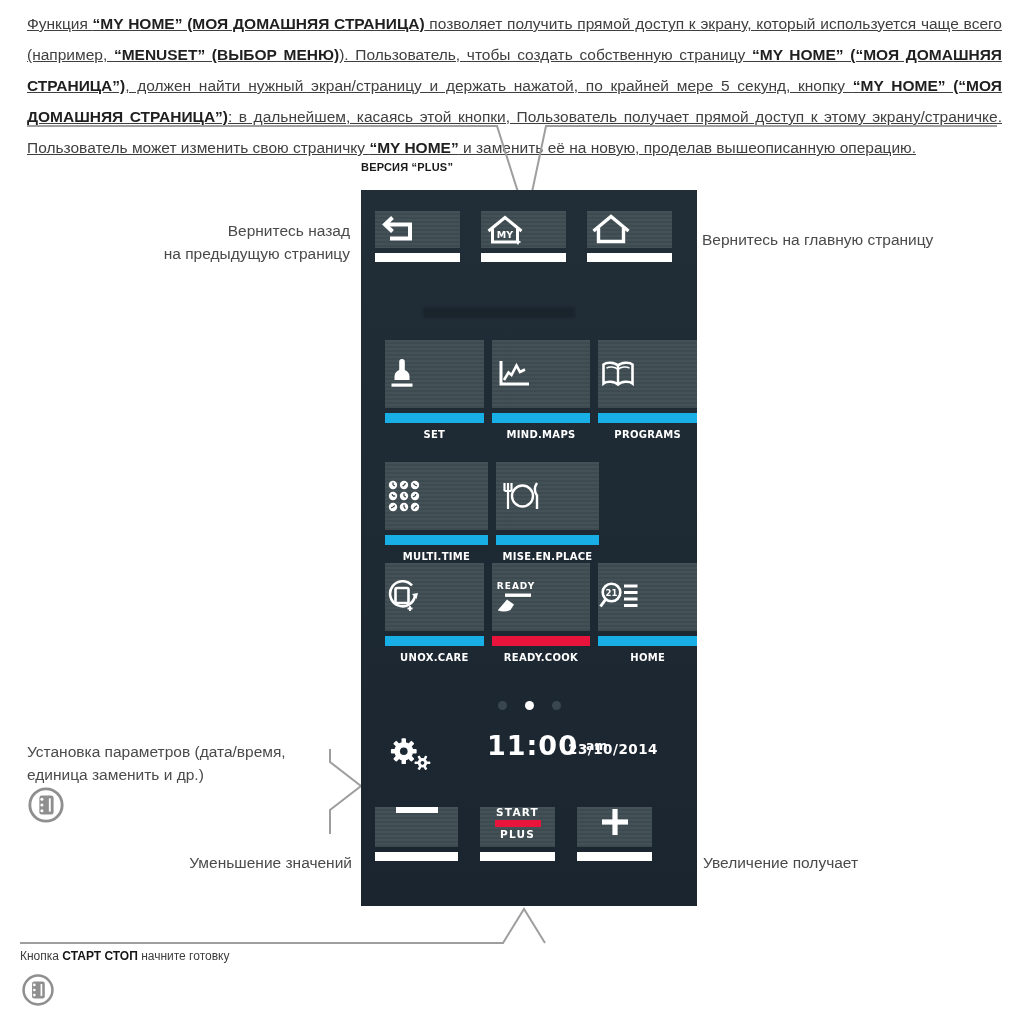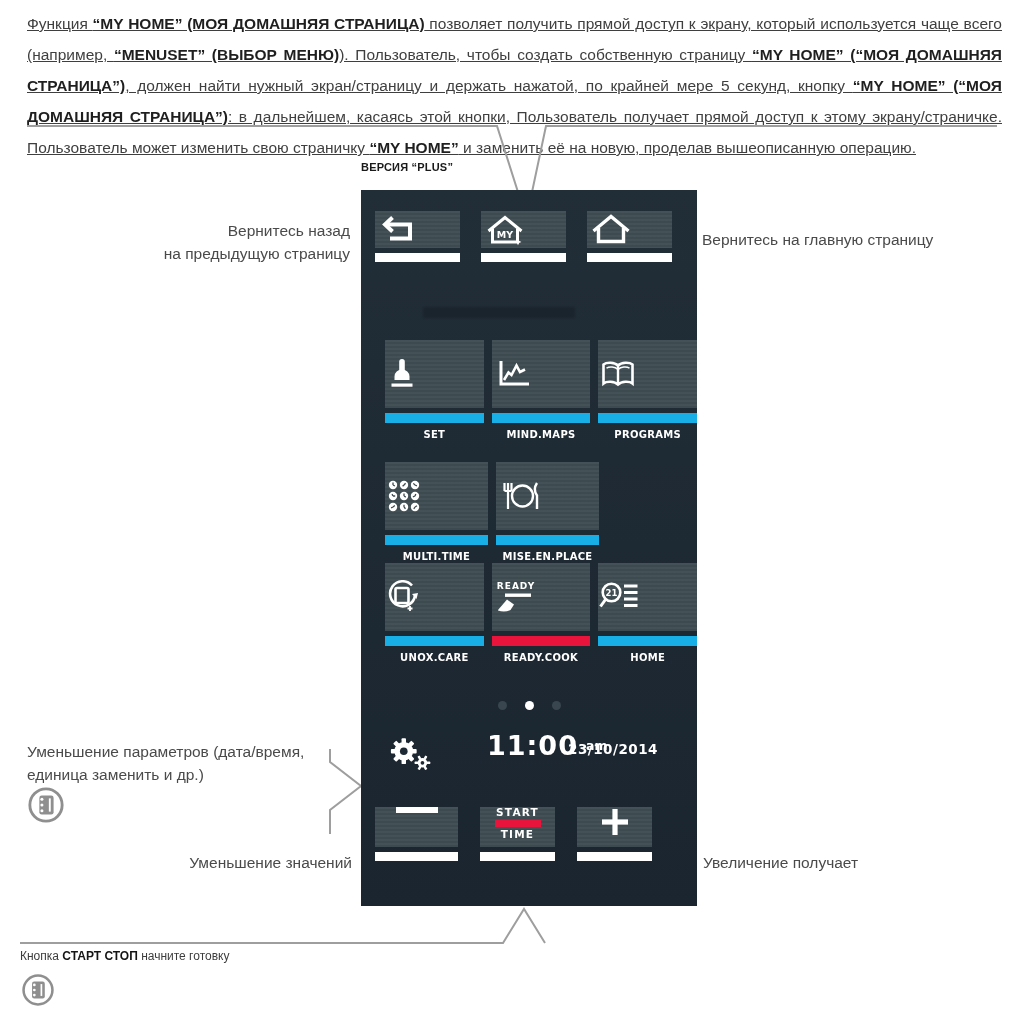--- a/index.html
+++ b/index.html
@@ -86,21 +86,21 @@
 <div class="version">ВЕРСИЯ “PLUS”</div>
 
 <div class="ann right-al" style="right:674px;top:219px;">
   <div>Вернитесь назад</div>
   <div>на предыдущую страницу</div>
 </div>
 <div class="ann" style="left:702px;top:228px;">
   <span>Вернитесь на главную страницу</span>
 </div>
 <div class="ann" style="left:27px;top:740px;">
-  <div>Уменьшение параметров (дата/время,</div>
+  <div>Установка параметров (дата/время,</div>
   <div>единица заменить и др.)</div>
 </div>
 <div class="ann right-al" style="right:672px;top:851px;">
   <span>Уменьшение значений</span>
 </div>
 <div class="ann" style="left:703px;top:851px;">
   <span>Увеличение получает</span>
 </div>
 
 <svg class="abs" style="left:27px;top:786px;" width="38" height="38" viewBox="0 0 40 40">
@@ -327,21 +327,21 @@
       <div class="face">
           <div class="minus-glyph"></div>
         </div>
       <div class="ubar"></div>
     </div>
     <div class="cbtn w87">
       <div class="face">
         <div class="ss">
           <span>START</span>
           <div class="redbar" style="background: rgb(232, 20, 60);"></div>
-          <span>TIME</span>
+          <span>PLUS</span>
         </div>
       </div>
       <div class="ubar"></div>
     </div>
     <div class="cbtn w87">
       <div class="face">
         <svg width="30" height="30" viewBox="0 0 30 30">
           <rect x="12.4" y="2" width="5.2" height="26" fill="#fff"></rect>
           <rect x="2" y="12.4" width="26" height="5.2" fill="#fff"></rect>
         </svg>

